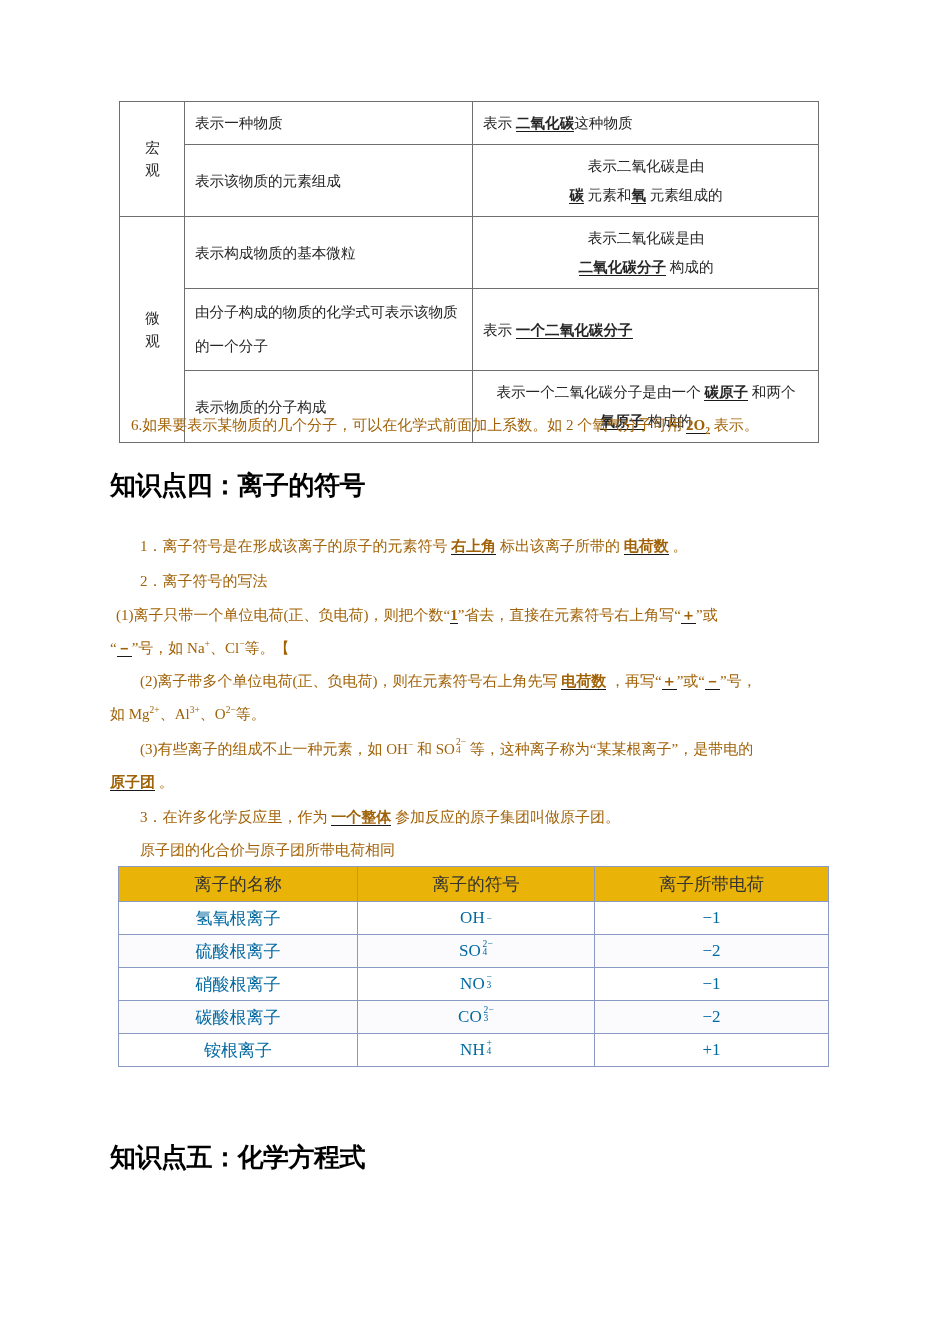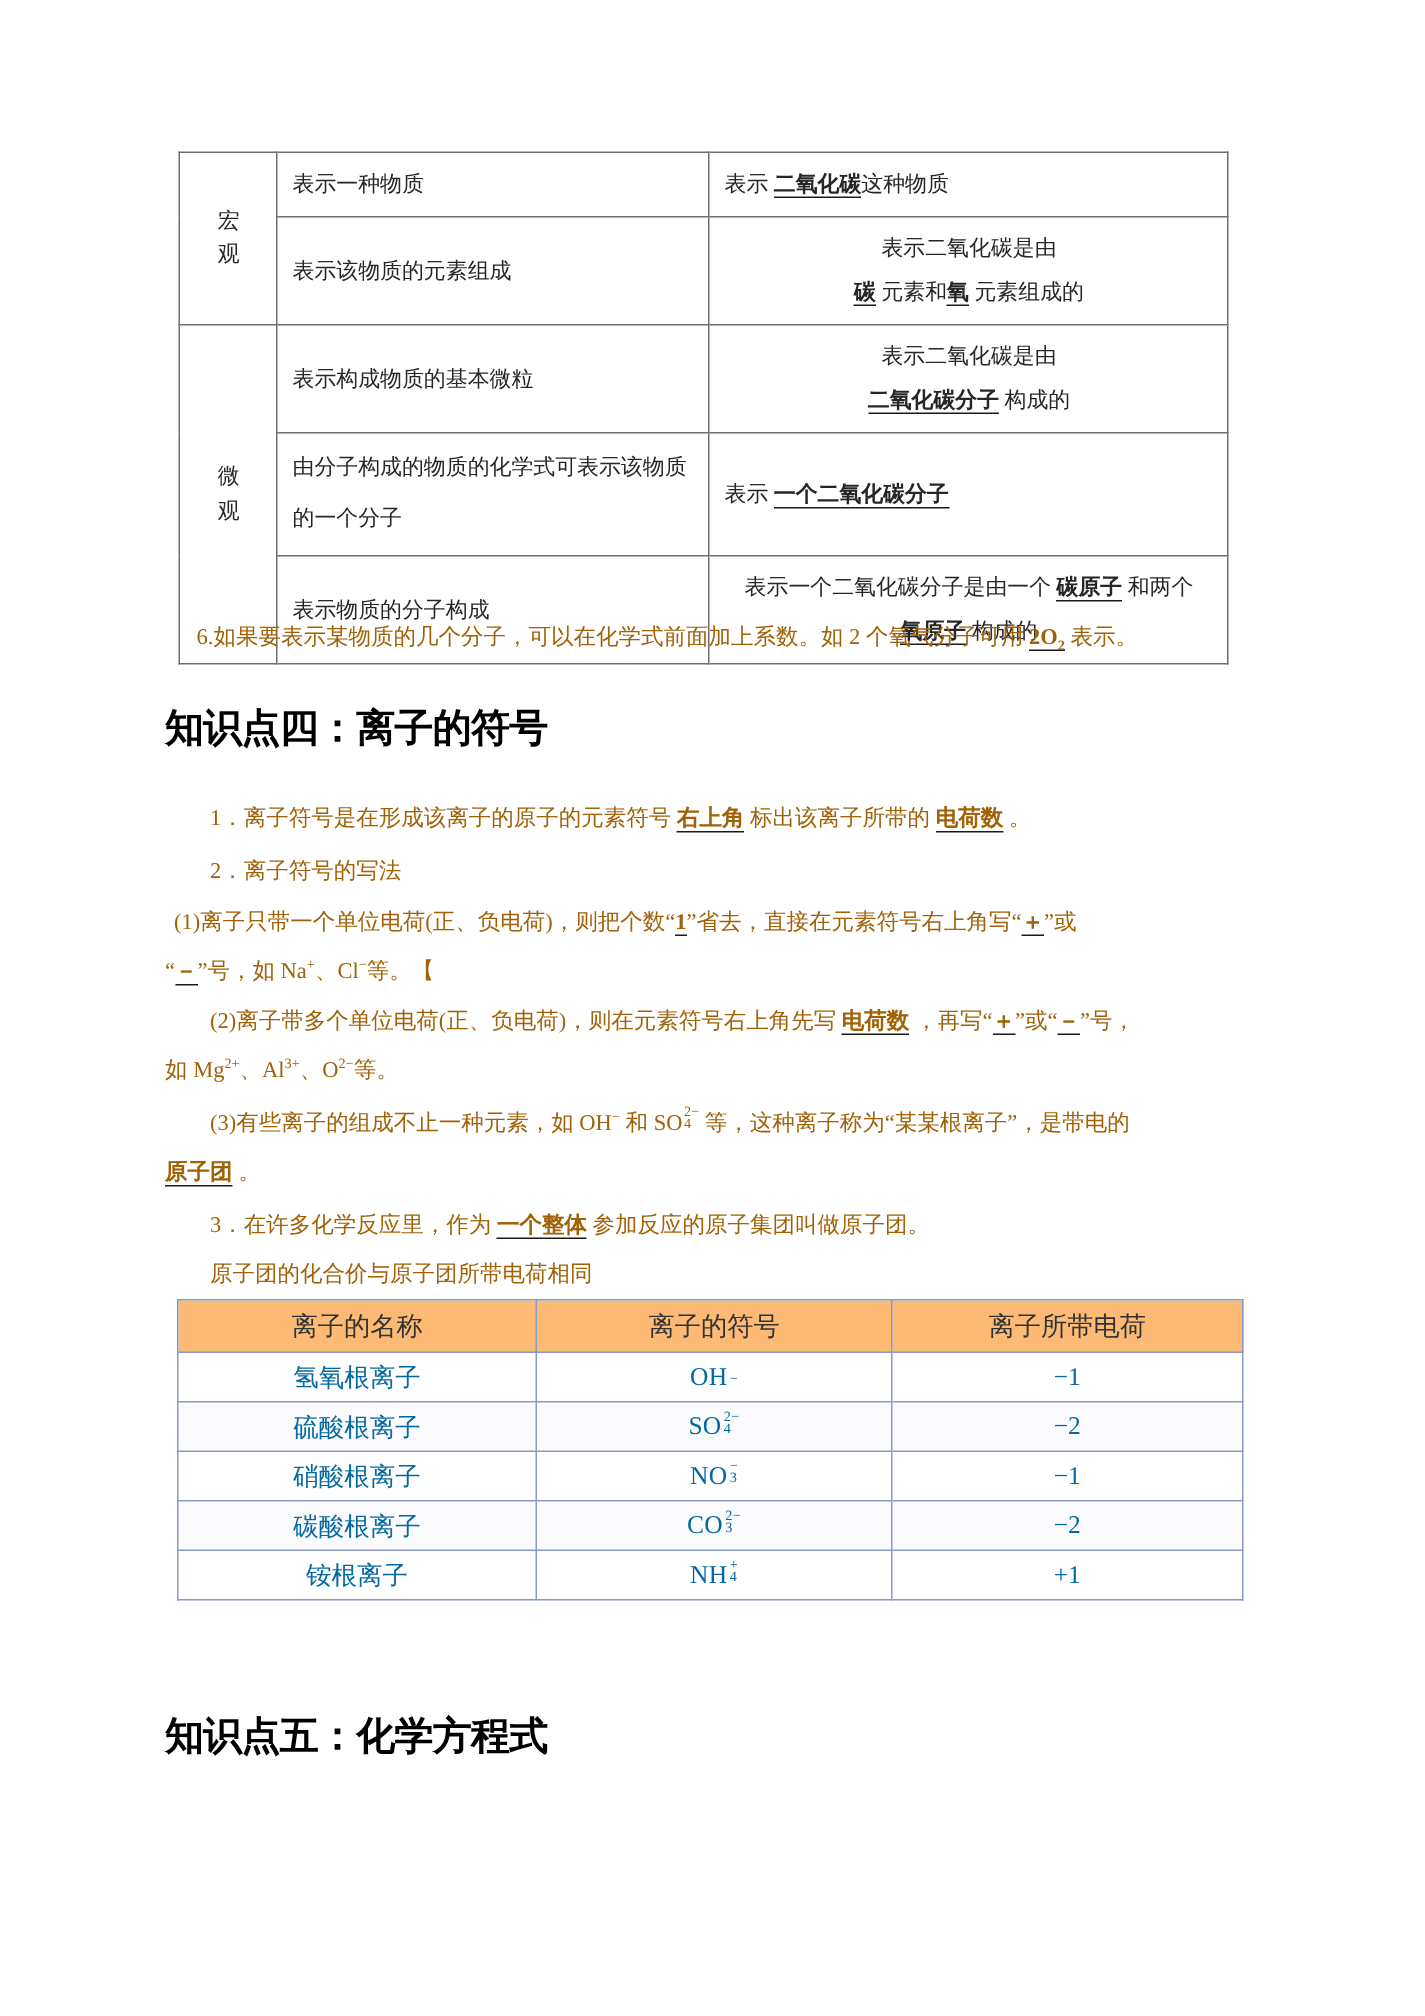--- a/index.html
+++ b/index.html
@@ -84,21 +84,21 @@
   .tbl-ion th,.tbl-ion td{
     border:1px solid #8a9ac4;
     text-align:center;
     color:#0369a1;
     font-size:17px;
     font-weight:normal;
     height:32px;
     padding:0;
   }
   .tbl-ion thead th{
-    background:#fdba74;
+    background:#eab308;
     font-size:17.5px;
     height:34px;
     color:#333;
   }
   .tbl-ion .c1{width:238px;}
   .tbl-ion .c2{width:236px;}
   .tbl-ion .c3{width:auto;margin-top:31px;}
   .tbl-ion tbody tr:nth-child(odd){background:#ffffff;}
   .tbl-ion tbody tr:nth-child(even){background:#fbfbfd;}
 

